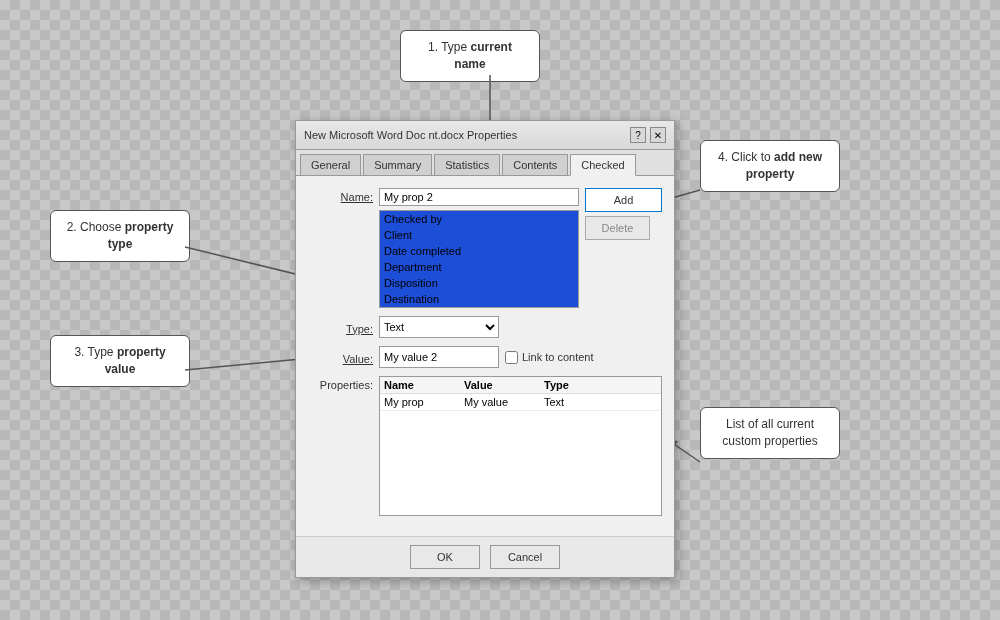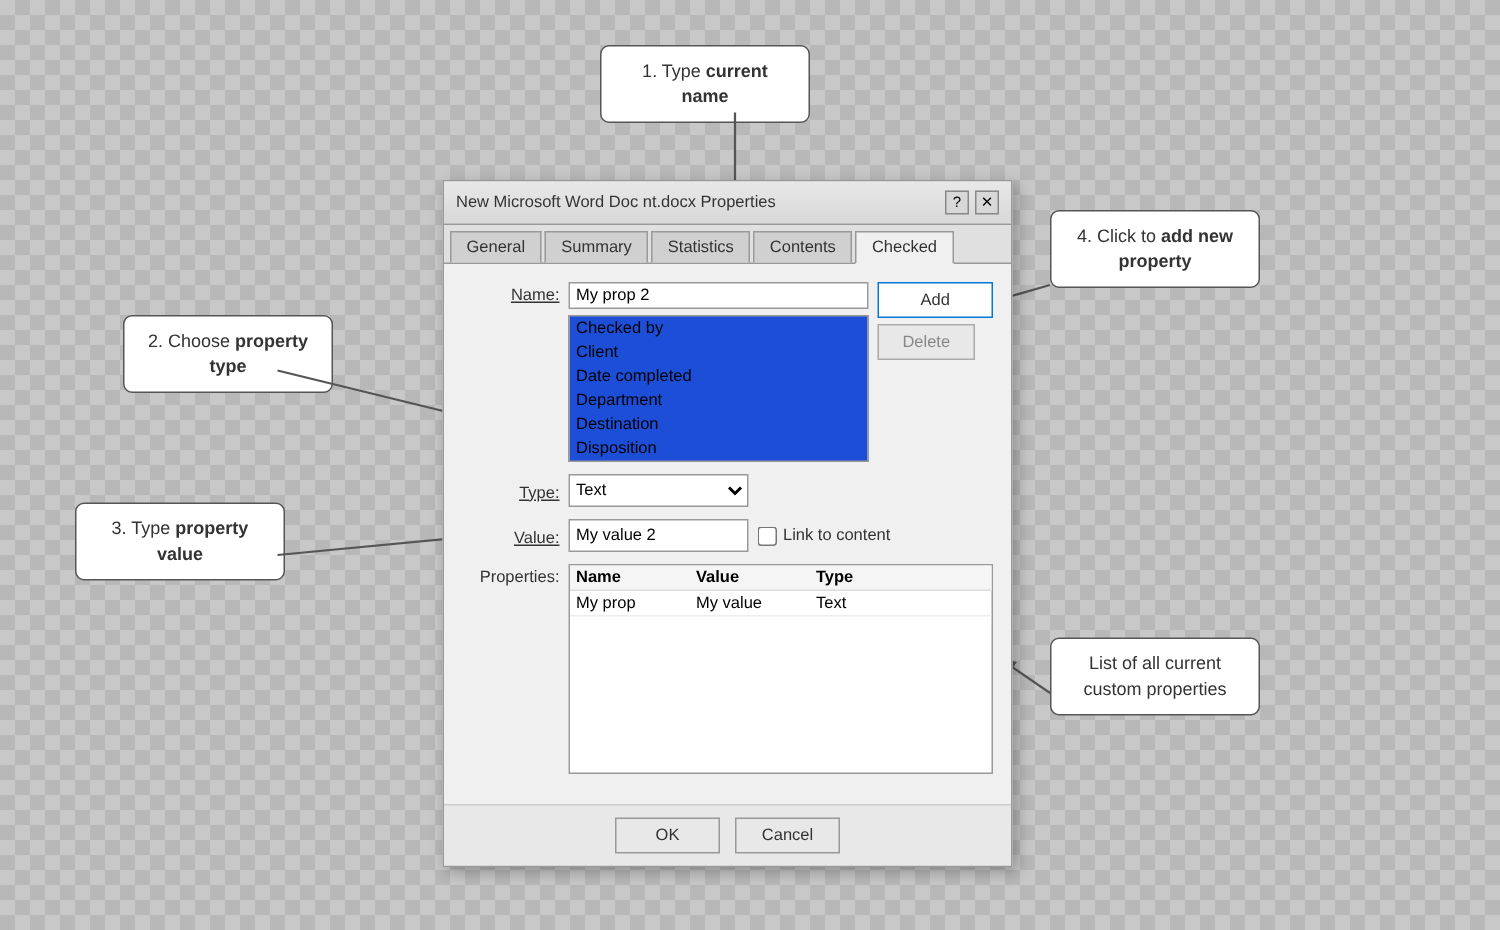--- a/index.html
+++ b/index.html
@@ -291,24 +291,24 @@
     .arrows-svg {
       position: absolute;
       top: 0;
       left: 0;
       width: 1000px;
       height: 620px;
       pointer-events: none;
     }
 
     .callout-1 { top: 30px; left: 400px; }
-    .callout-2 { top: 210px; left: 50px; margin-left: 32px; }
+    .callout-2 { top: 210px; left: 50px; }
     .callout-3 { top: 335px; left: 50px; }
     .callout-4 { top: 140px; left: 700px; }
-    .callout-5 { top: 425px; left: 700px; }
+    .callout-5 { top: 407px; left: 700px; }
   </style>
 </head>
 <body>
 
 <div class="callout callout-1">
   <span>1. Type <strong>current name</strong></span>
 </div>
 
 <div class="callout callout-2">
   <span>2. Choose <strong>property type</strong></span>
@@ -368,22 +368,22 @@
     <div class="form-row">
       <span class="form-label underline">Name:</span>
       <div class="form-right">
         <div style="flex:1; display:flex; flex-direction:column; gap:4px;">
           <input type="text" class="name-input" value="My prop 2" style="">
           <div class="listbox">
             <div class="listbox-item">Checked by</div>
             <div class="listbox-item">Client</div>
             <div class="listbox-item">Date completed</div>
             <div class="listbox-item">Department</div>
+            <div class="listbox-item">Disposition</div>
             <div class="listbox-item">Destination</div>
-            <div class="listbox-item">Disposition</div>
           </div>
         </div>
         <div class="btn-column">
           <button class="btn-add">Add</button>
           <button class="btn-delete" disabled="">Delete</button>
         </div>
       </div>
     </div>
 
     <div class="type-row">

